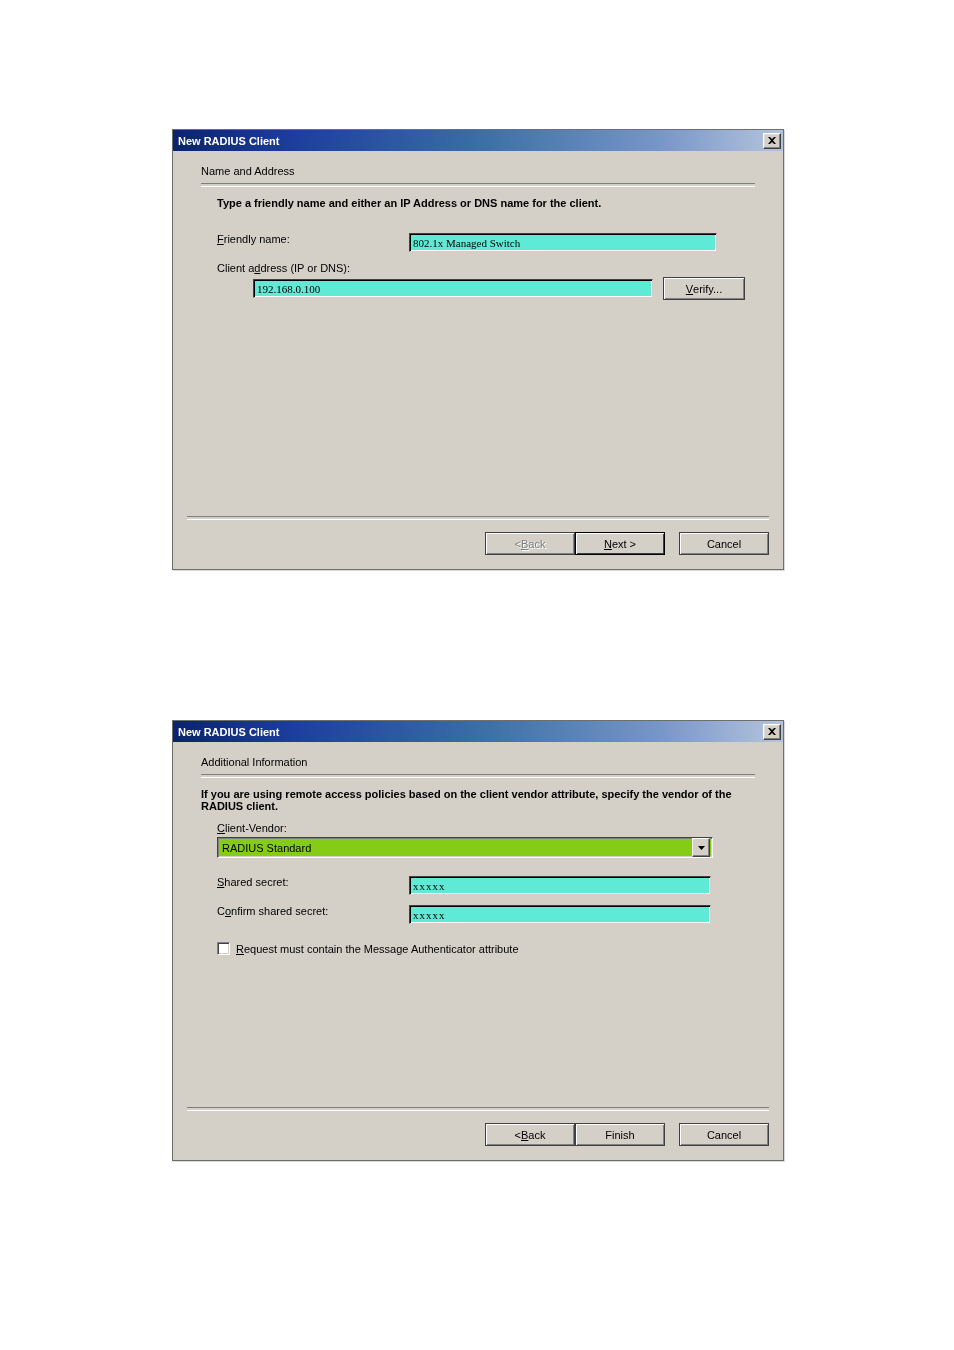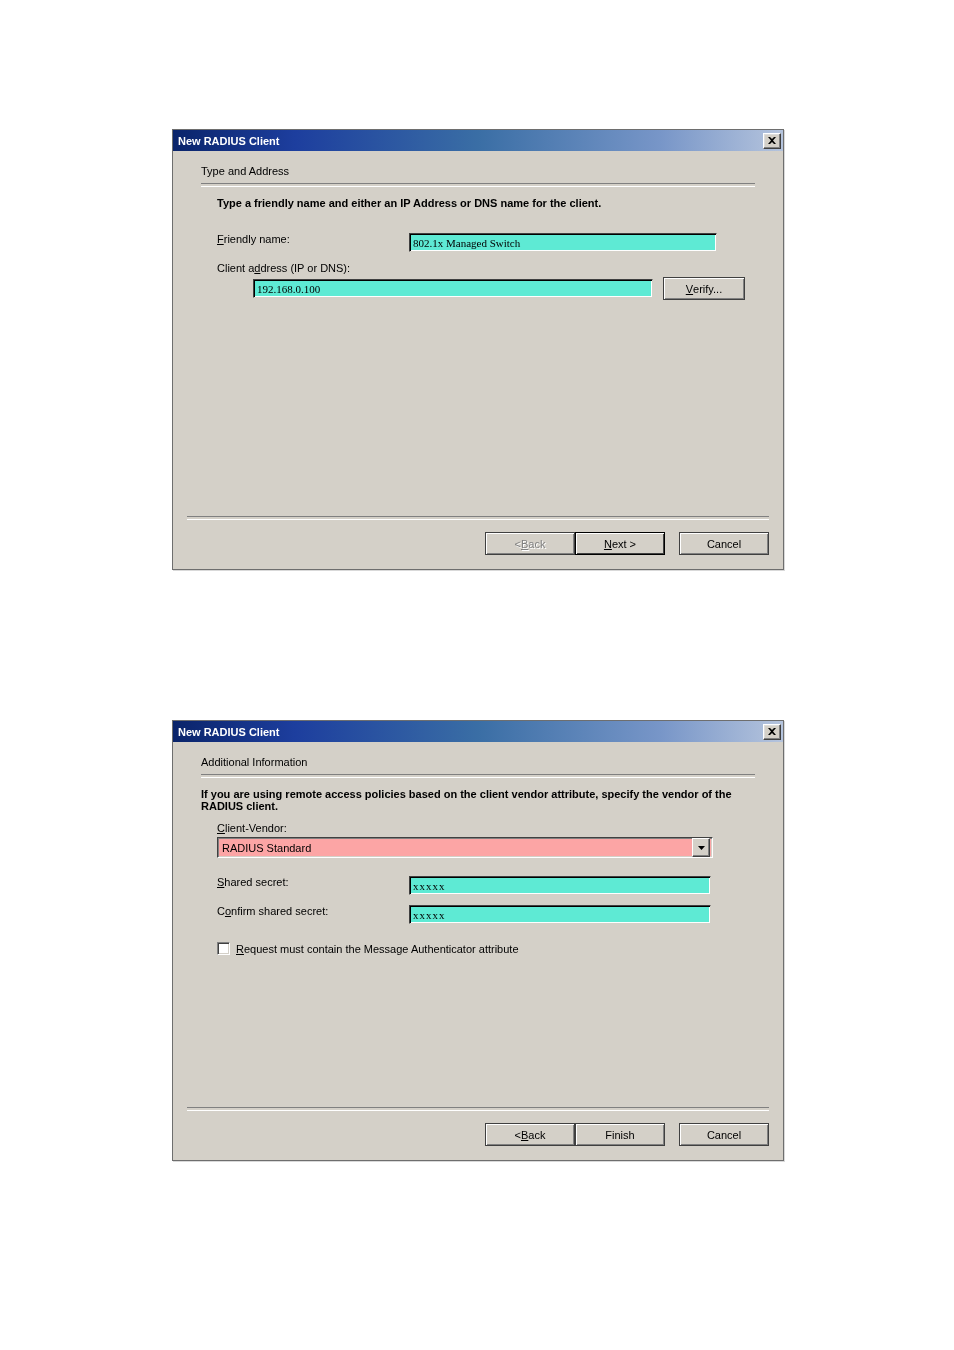--- a/index.html
+++ b/index.html
@@ -154,21 +154,21 @@
     justify-content: flex-end;
     gap: 0;
   }
   .nav-buttons .win-btn { width: 90px; }
   .nav-buttons .gap { width: 14px; }
 
   .vendor-label { font-size: 11px; margin-bottom: 3px; }
   .combo {
     width: 496px;
     height: 21px;
-    background: #fca5a5;
+    background: #84cc16;
     border-top: 1px solid #404040;
     border-left: 1px solid #404040;
     border-right: 1px solid #fff;
     border-bottom: 1px solid #fff;
     box-shadow: inset 1px 1px 0 #808080, inset -1px -1px 0 #d4d0c8;
     display: flex;
     align-items: center;
     justify-content: space-between;
     box-sizing: border-box;
     padding-left: 4px;
@@ -220,21 +220,21 @@
       <span class="titlebar-text">New RADIUS Client</span>
       <div class="close-btn">
         <span>
           <svg width="8" height="7" viewBox="0 0 8 7">
               <path d="M0 0 L2 0 L4 2 L6 0 L8 0 L5 3.5 L8 7 L6 7 L4 5 L2 7 L0 7 L3 3.5 Z" fill="#000"></path>
             </svg>
         </span>
       </div>
     </div>
     <div class="content">
-      <div class="heading">Type and Address</div>
+      <div class="heading">Name and Address</div>
       <div class="separator"></div>
       <div class="content-inner">
         <div class="instr">Type a friendly name and either an IP Address or DNS name for the client.</div>
 
         <div class="form-row">
           <label><span class="underline-F">F</span><span>riendly name:</span></label>
           <input type="text" class="field friendly-field" value="802.1x Managed Switch" style="">
         </div>
 
         <div class="addr-block">

